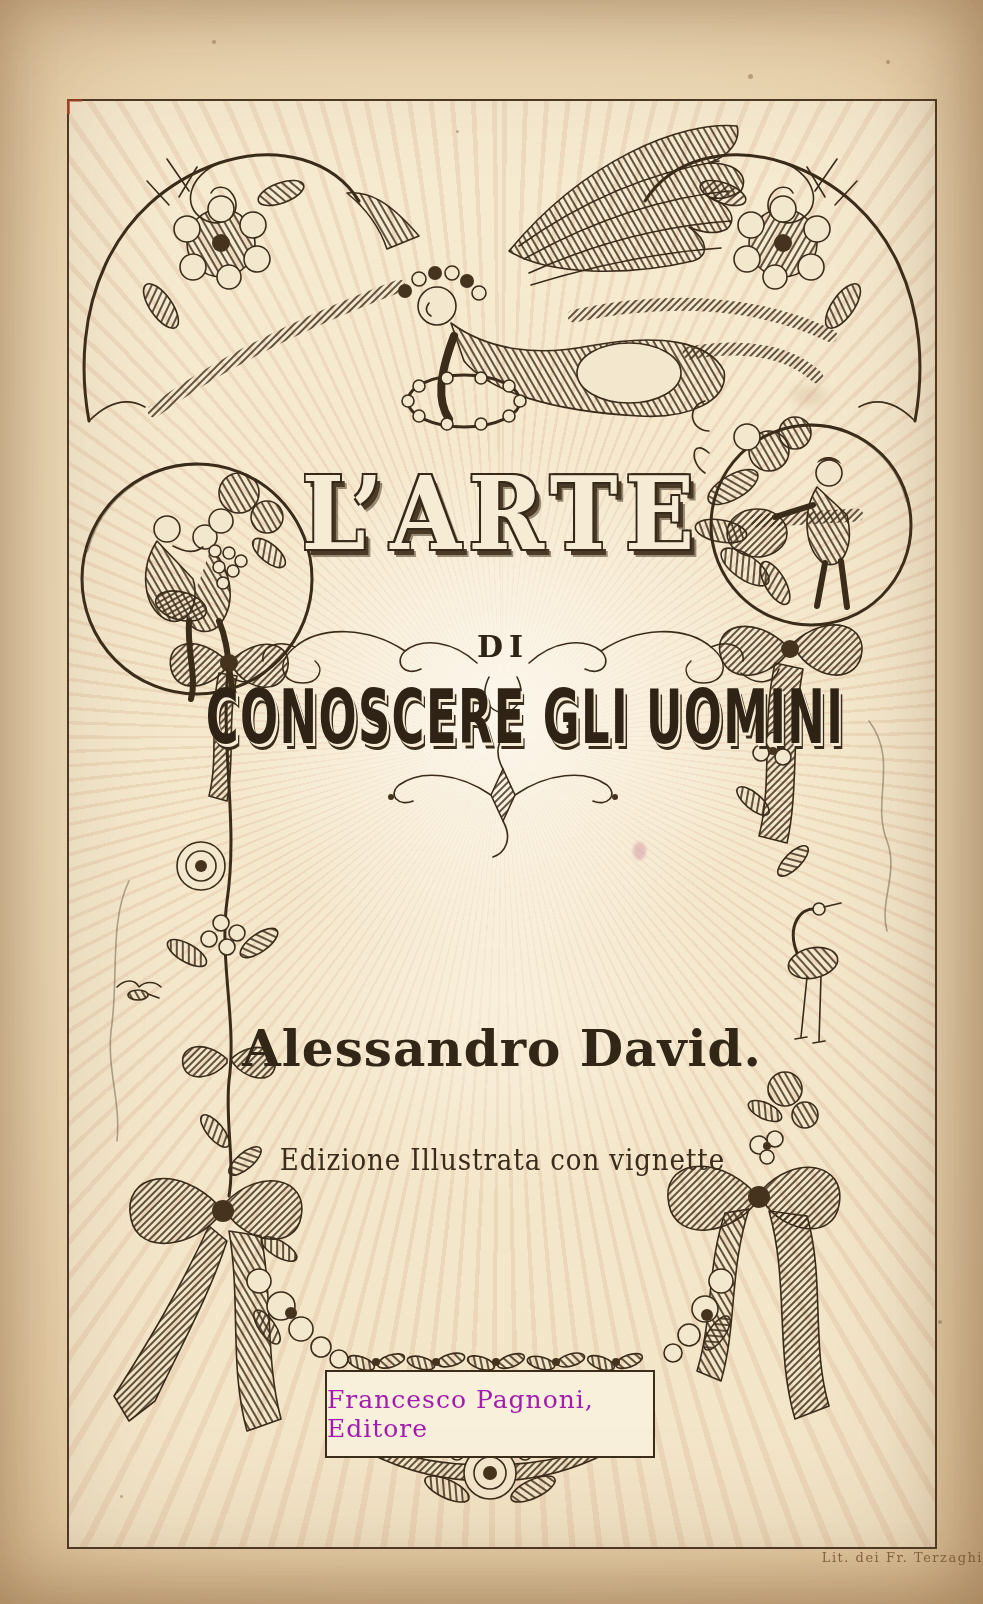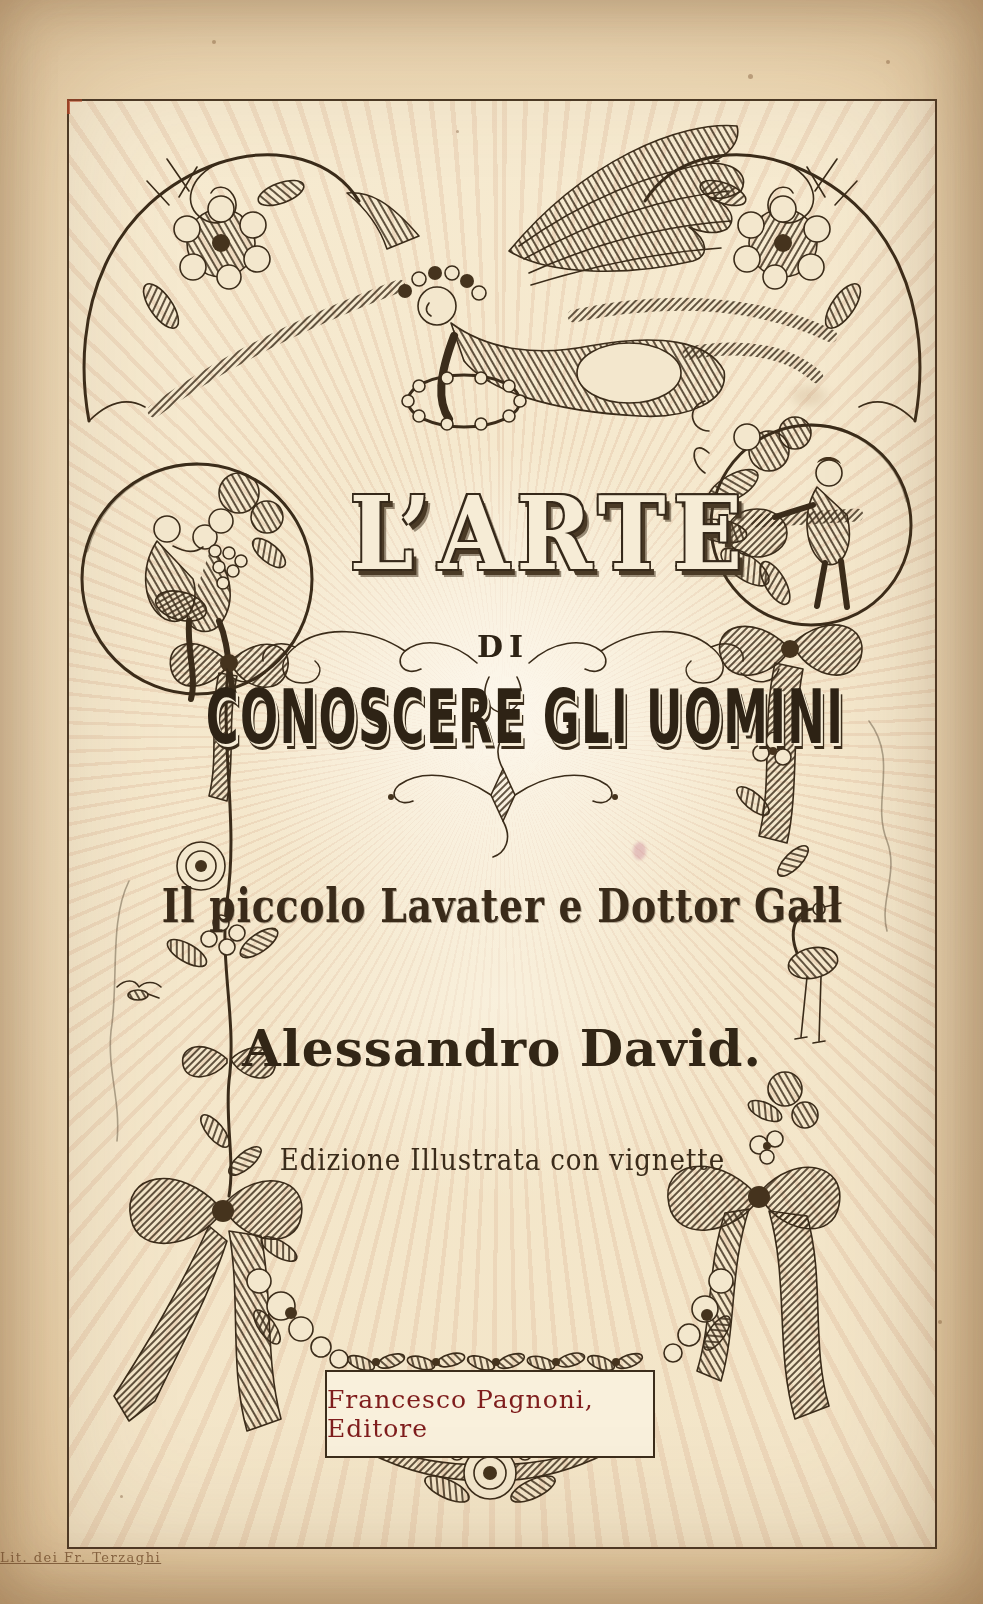--- a/index.html
+++ b/index.html
@@ -43,21 +43,21 @@
   #orn .sash { stroke:url(#hd); stroke-width:13; }
   #orn .arm { stroke-width:8; }
   #orn .leg { stroke-width:6; }
   #orn .faint { opacity:.38; }
   #orn text { fill:#2e2315; stroke:none; font:700 30px "DejaVu Serif", serif; letter-spacing:6px; text-anchor:middle; }
 
   
   .line { position:absolute; left:0; width:100%; text-align:center; white-space:nowrap; color:#33271a; }
   .line span { display:inline-block; }
 
-  .l-arte { top:376px;margin-left:48px; }
+  .l-arte { top:356px; }
   .l-arte span {
     font:700 96px "DejaVu Serif", serif; letter-spacing:.08em; color:#f6ecd6;
     transform:scale(.95,1.05);
     text-shadow:
       -2px -2px 0 #36291a, 2px -2px 0 #36291a, -2px 2px 0 #36291a, 2px 2px 0 #36291a,
       5px 6px 0 #4a3a26, 7px 8px 0 rgba(74,58,38,.55);
   }
 
   .l-conoscere { top:572px; }
   .l-conoscere span {
@@ -83,25 +83,25 @@
 
   .l-city { top:1128px; }
   .l-city span { font:800 34px "DejaVu Sans", sans-serif; letter-spacing:3px; color:#2e2315;
     text-shadow: 2px 2px 0 #f6ecd6, 4px 4px 0 rgba(58,44,26,.85); }
 
   .cartouche {
     position:absolute; left:256px; top:1269px; width:326px; height:84px;
     background:#f9f0dc; border:2px solid #3c2d1b;
     display:flex; align-items:center; justify-content:center;
   }
-  .cartouche span { font:400 25px "DejaVu Serif", serif; color:#7f1d1d; letter-spacing:1px; }
+  .cartouche span { font:400 25px "DejaVu Serif", serif; color:#a21caf; letter-spacing:1px; }
 
   .imprint {
-    position:absolute; left:0; top:1550px; width:100%; text-align:left;
-    font:400 13px "DejaVu Serif", serif; color:#8a6847; letter-spacing:1.5px;text-decoration:underline;
+    position:absolute; left:0; top:1550px; width:100%; text-align:right;
+    font:400 13px "DejaVu Serif", serif; color:#8a6847; letter-spacing:1.5px;
   }
 
   .speck { position:absolute; border-radius:50%; background:rgba(120,80,50,.4); pointer-events:none; }
   .smudge-pink { position:absolute; left:633px; top:842px; width:13px; height:18px;
     background:rgba(186,94,130,.30); border-radius:50%; filter:blur(1.5px); }
   .stain { position:absolute; left:792px; top:386px; width:34px; height:20px;
     background:rgba(150,100,60,.14); border-radius:50%; filter:blur(5px); }
 </style>
 </head>
 <body>
@@ -356,23 +356,20 @@
           <circle class="fd" cx="546" cy="696" r="3"></circle>
       </g>
     </svg>
 
     <div class="line l-arte">
       <span>L’ARTE</span>
     </div>
     <div class="line l-conoscere">
       <span>CONOSCERE GLI UOMINI</span>
     </div>
-    <div class="line l-subtitle">
-      <span>Il piccolo Lavater e Dottor Gall</span>
-    </div>
     <div class="line l-author">
       <span>Alessandro David.</span>
     </div>
     <div class="line l-edition">
       <span>Edizione Illustrata con vignette</span>
     </div>
 
     <div class="cartouche">
       <span>Francesco Pagnoni, Editore</span>
     </div>

